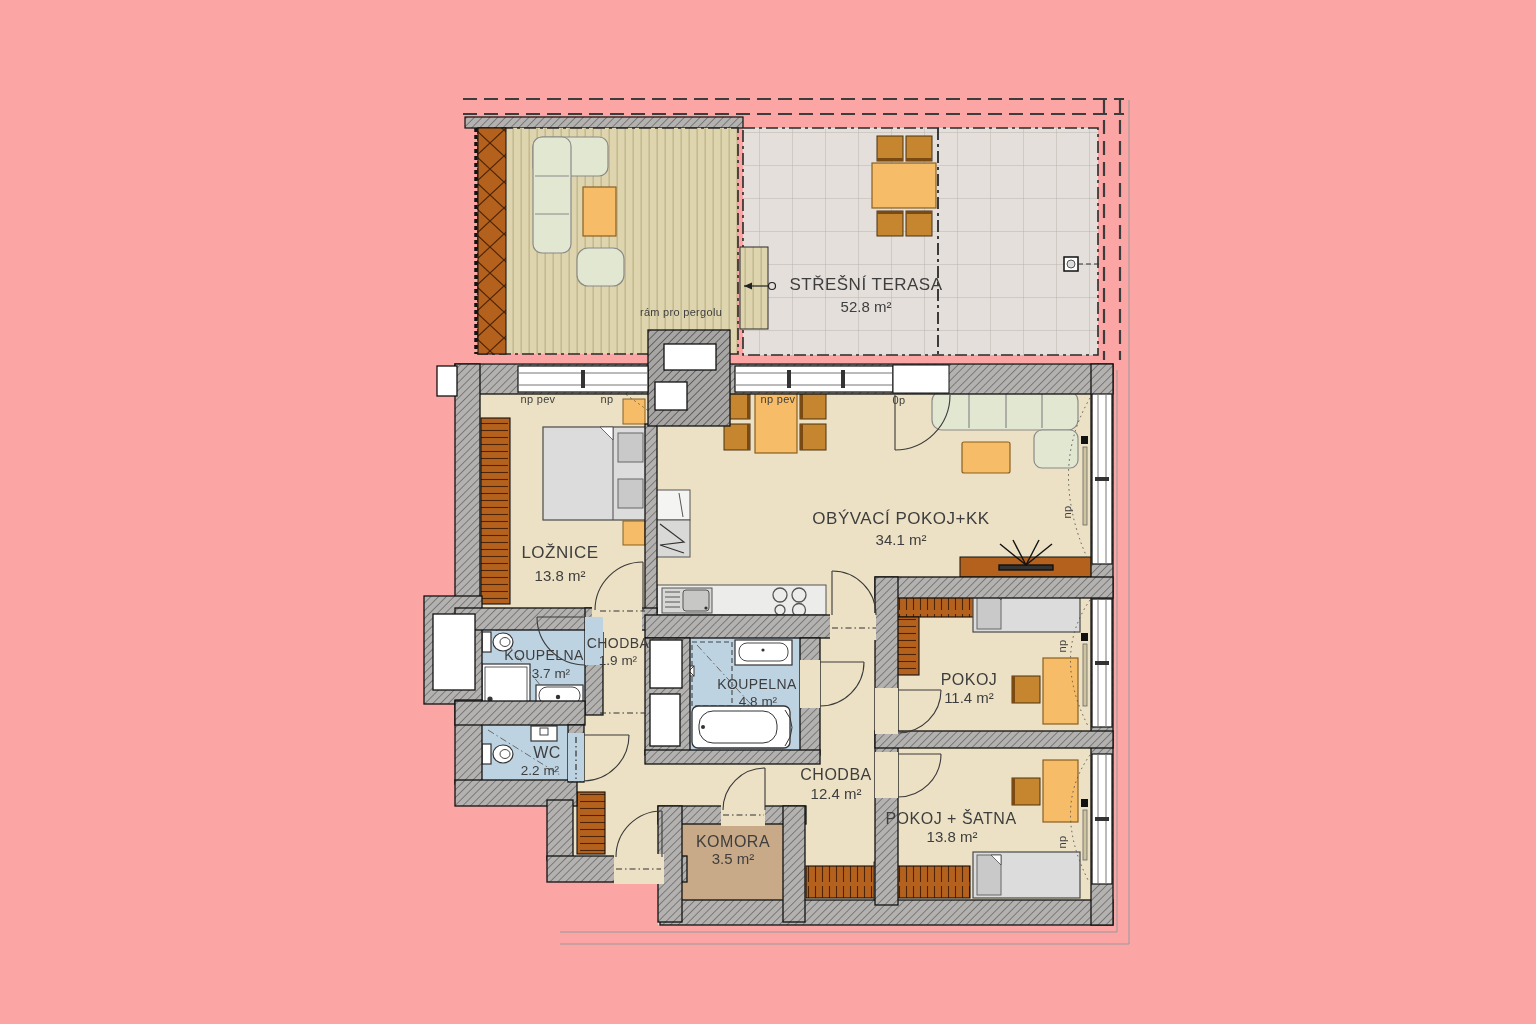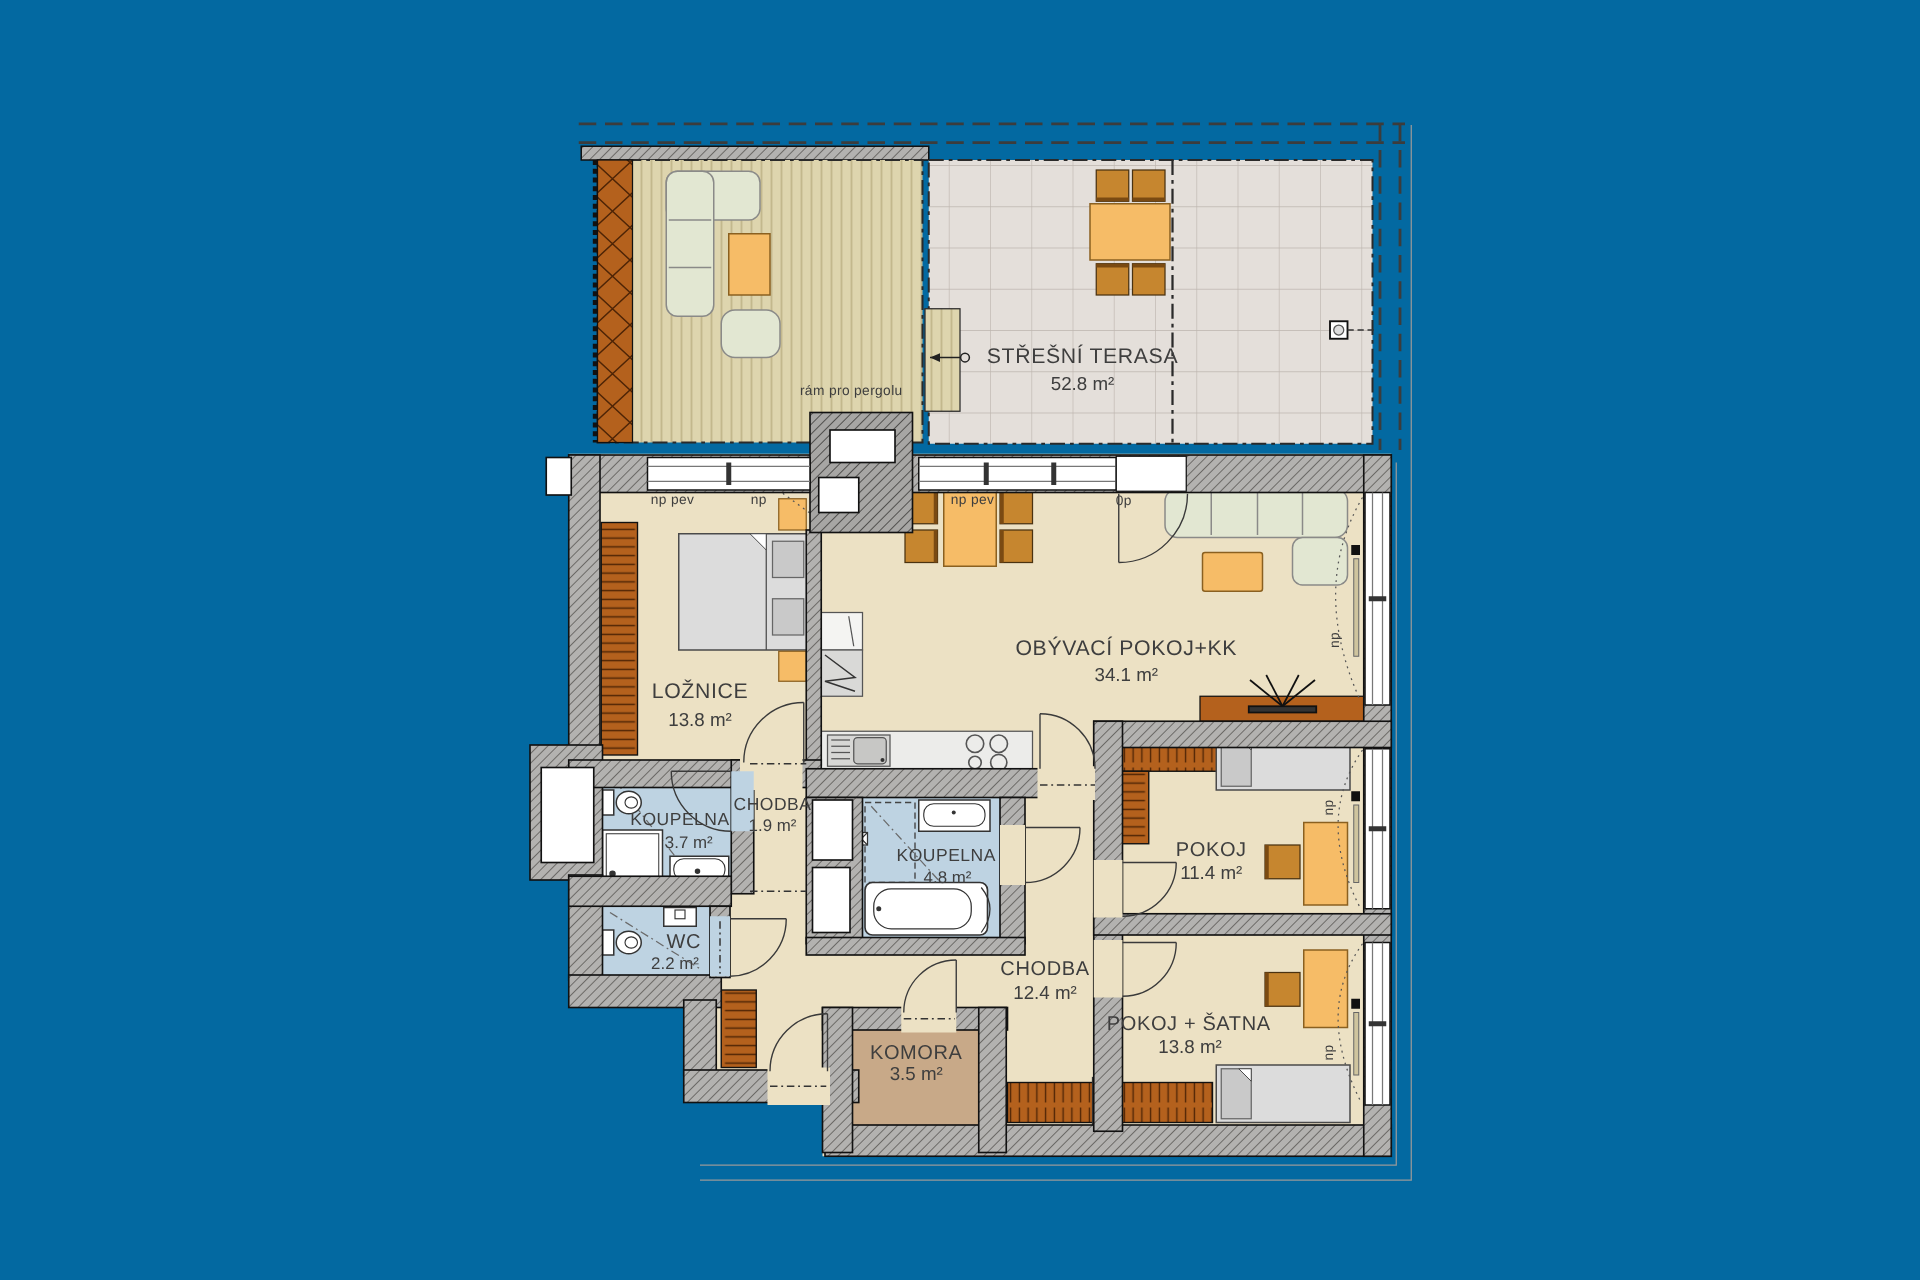--- a/index.html
+++ b/index.html
@@ -1,16 +1,16 @@
 <!DOCTYPE html>
 <html><head>
 <meta charset="utf-8">
 <style>
   html,body{margin:0;padding:0;background:#fff;}
-  .canvas{position:relative;width:1536px;height:1024px;background:#0369a1;overflow:hidden;
+  .canvas{position:relative;width:1536px;height:1024px;background:#fca5a5;overflow:hidden;
           font-family:"Liberation Sans", sans-serif;}
   svg{position:absolute;left:0;top:0;}
   text{fill:#3e3e3e;font-family:"Liberation Sans", sans-serif;}
   .room-name{font-size:16px;letter-spacing:.5px;}
   .room-name-lg{font-size:17px;letter-spacing:.5px;}
   .room-name-sm{font-size:14px;letter-spacing:.4px;}
   .room-area{font-size:15px;}
   .room-area-sm{font-size:13.5px;}
   .tiny-label{font-size:11px;letter-spacing:.3px;}
 </style>

